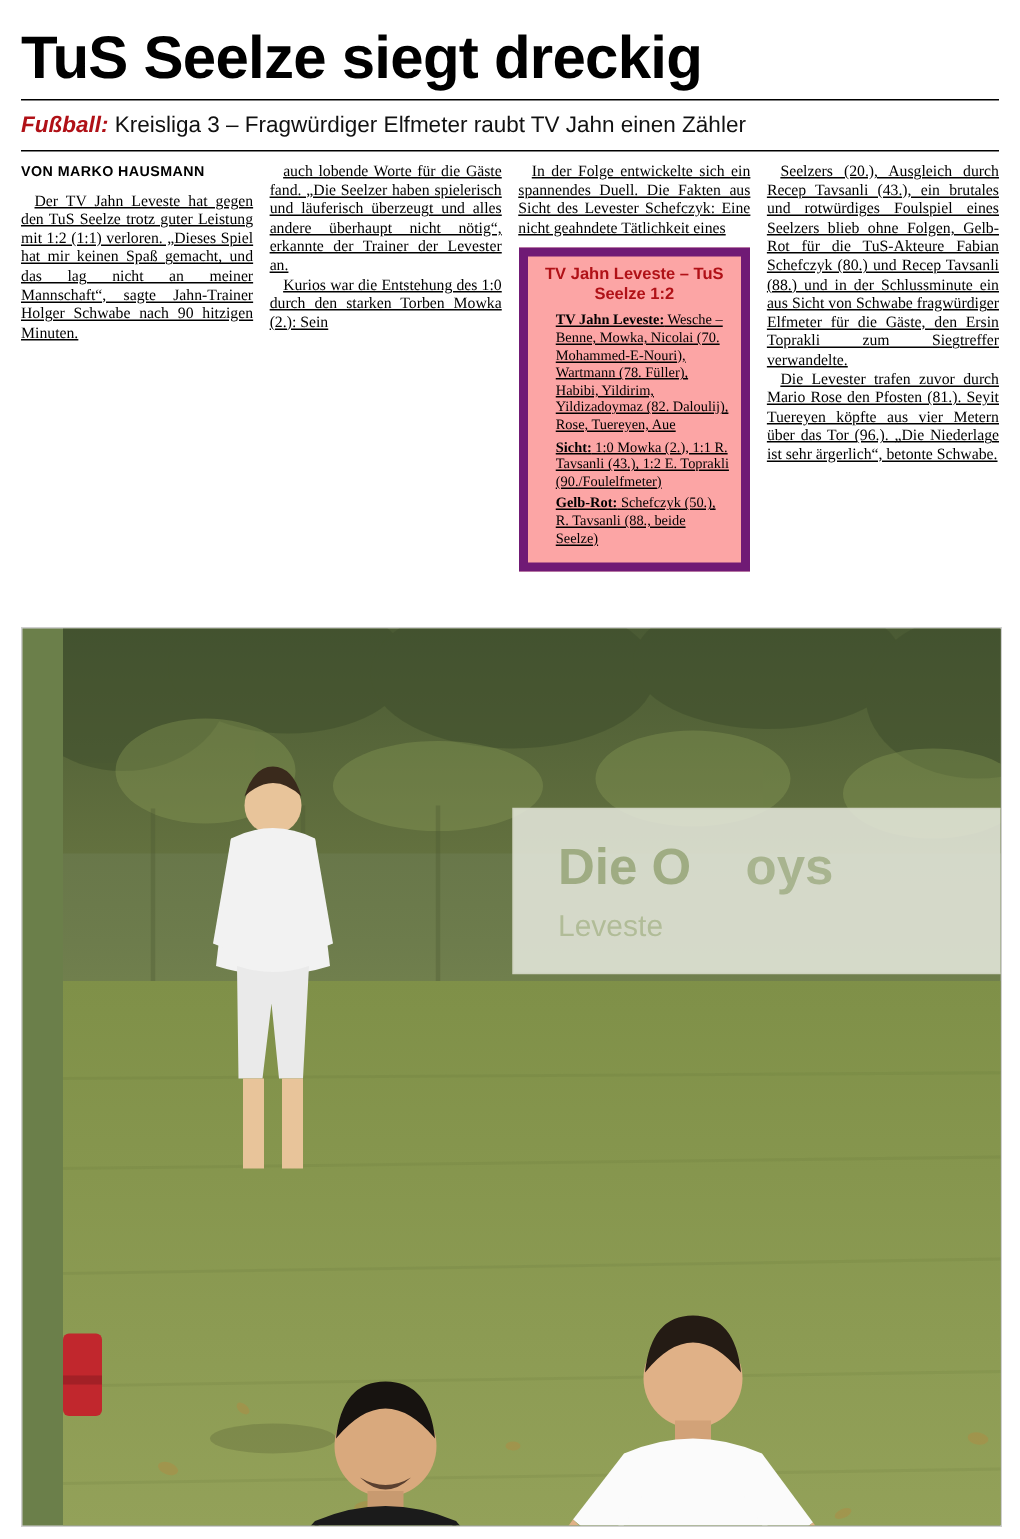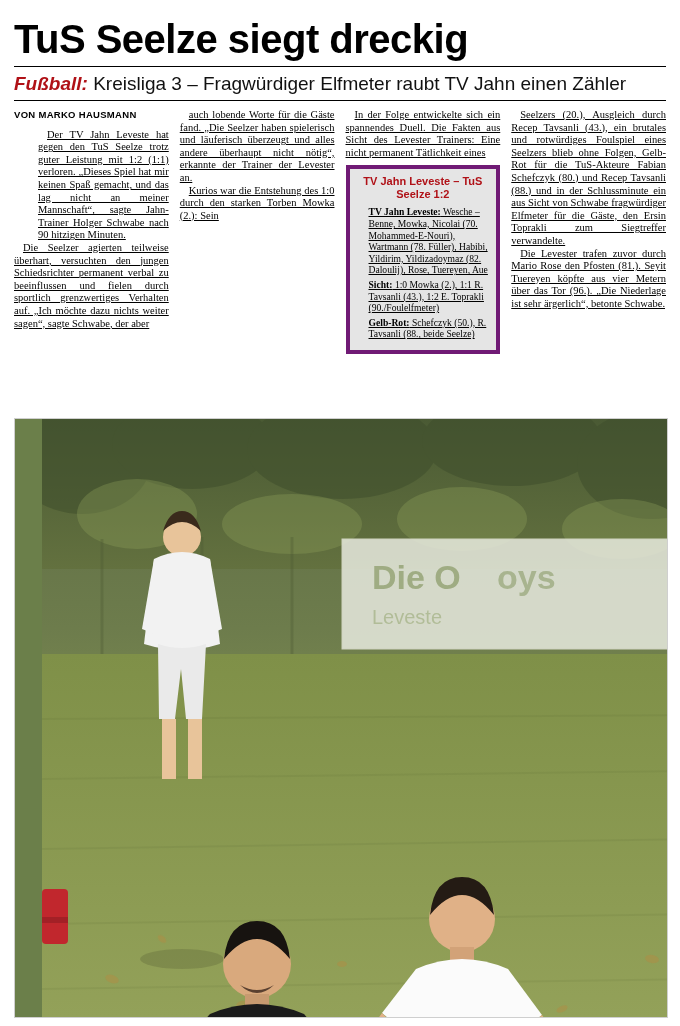--- a/index.html
+++ b/index.html
@@ -29,21 +29,21 @@
     letter-spacing: -0.5px;
     margin: 6px 0 4px 0;
     color: #000;
   }
   .rule-top {
     border-top: 1.5px solid #000;
     margin: 4px 0 6px 0;
   }
   .subhead {
     font-family: "Liberation Sans", sans-serif;
-    font-size: 19px;
+    font-size: 15px;
     line-height: 22px;
     margin-bottom: 5px;
     white-space: nowrap;
   }
   .subhead .kicker {
     color: #b01117;
     font-weight: bold;
     font-style: italic;
   }
   .subhead .rest {
@@ -75,25 +75,24 @@
     color: #000;
   }
   .col p {
     margin: 0;
     text-indent: 9px;
     hyphens: auto;
     text-decoration: underline;
   }
   .col p.first {
     text-indent: 9px;
-    margin-left: 24px;
   }
   .box {
-    border: 4px solid #701a75;
-    background: #e5e5e5;
+    border: 6px solid #701a75;
+    background: #fca5a5;
     padding: 6px 7px 7px 7px;
     margin-top: 6px;
     font-size: 9.6px;
     line-height: 11.6px;
     text-align: left;
   }
   .box-title {
     font-family: "Liberation Sans", sans-serif;
     font-weight: bold;
     font-size: 11px;
@@ -136,30 +135,29 @@
     <span class="rest">Kreisliga 3 – Fragwürdiger Elfmeter raubt TV Jahn einen Zähler</span>
   </div>
 
   <div class="rule-bottom"></div>
 
   <div class="columns">
 
     <div class="col">
       <div class="byline">VON MARKO HAUSMANN</div>
       <p class="first">Der TV Jahn Leveste hat gegen den TuS Seelze trotz guter Leistung mit 1:2 (1:1) verloren. „Dieses Spiel hat mir keinen Spaß gemacht, und das lag nicht an meiner Mannschaft“, sagte Jahn-Trainer Holger Schwabe nach 90 hitzigen Minuten.</p>
-      <p>Die Seelzer agierten teilweise überhart, versuchten den jungen Schiedsrichter permanent verbal zu beeinflussen und fielen durch sportlich grenzwertiges Verhalten auf. „Ich möchte dazu nichts weiter sagen“, sagte Schwabe, der aber</p>
     </div>
 
     <div class="col">
       <p>auch lobende Worte für die Gäste fand. „Die Seelzer haben spielerisch und läuferisch überzeugt und alles andere überhaupt nicht nötig“, erkannte der Trainer der Levester an.</p>
       <p>Kurios war die Entstehung des 1:0 durch den starken Torben Mowka (2.): Sein</p>
     </div>
 
     <div class="col">
-      <p>In der Folge entwickelte sich ein spannendes Duell. Die Fakten aus Sicht des Levester Trainers: Eine nicht permanent Tätlichkeit eines</p>
+      <p>In der Folge entwickelte sich ein spannendes Duell. Die Fakten aus Sicht des Levester Schefczyk: Eine nicht geahndete Tätlichkeit eines</p>
       <div class="box">
         <div class="box-title">TV Jahn Leveste – TuS Seelze 1:2</div>
         <p><b>TV Jahn Leveste:</b><span> Wesche – Benne, Mowka, Nicolai (70. Mohammed-E-Nouri), Wartmann (78. Füller), Habibi, Yildirim, Yildizadoymaz (82. Daloulij), Rose, Tuereyen, Aue</span></p>
         <p><b>Sicht:</b><span> 1:0 Mowka (2.), 1:1 R. Tavsanli (43.), 1:2 E. Toprakli (90./Foulelfmeter)</span></p>
         <p><b>Gelb-Rot:</b><span> Schefczyk (50.), R. Tavsanli (88., beide Seelze)</span></p>
       </div>
     </div>
 
     <div class="col">
       <p>Seelzers (20.), Ausgleich durch Recep Tavsanli (43.), ein brutales und rotwürdiges Foulspiel eines Seelzers blieb ohne Folgen, Gelb-Rot für die TuS-Akteure Fabian Schefczyk (80.) und Recep Tavsanli (88.) und in der Schlussminute ein aus Sicht von Schwabe fragwürdiger Elfmeter für die Gäste, den Ersin Toprakli zum Siegtreffer verwandelte.</p>

